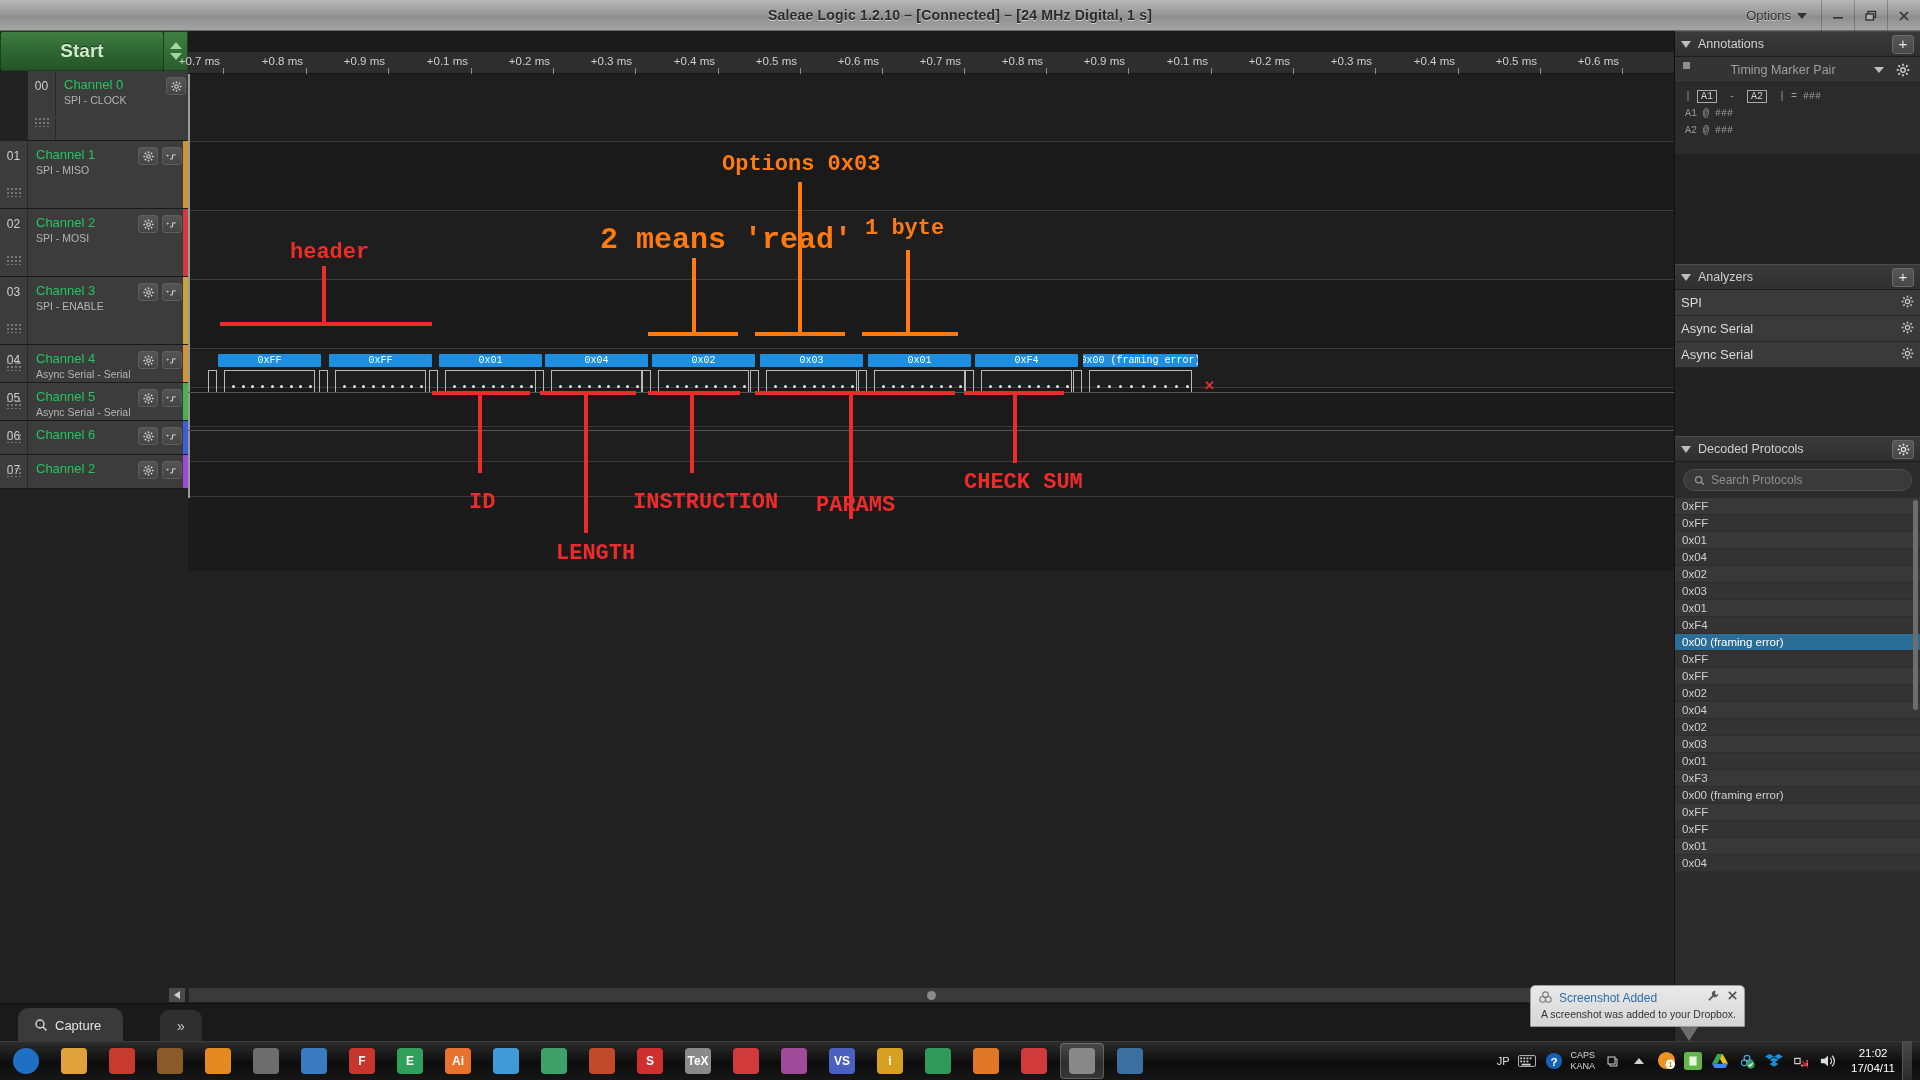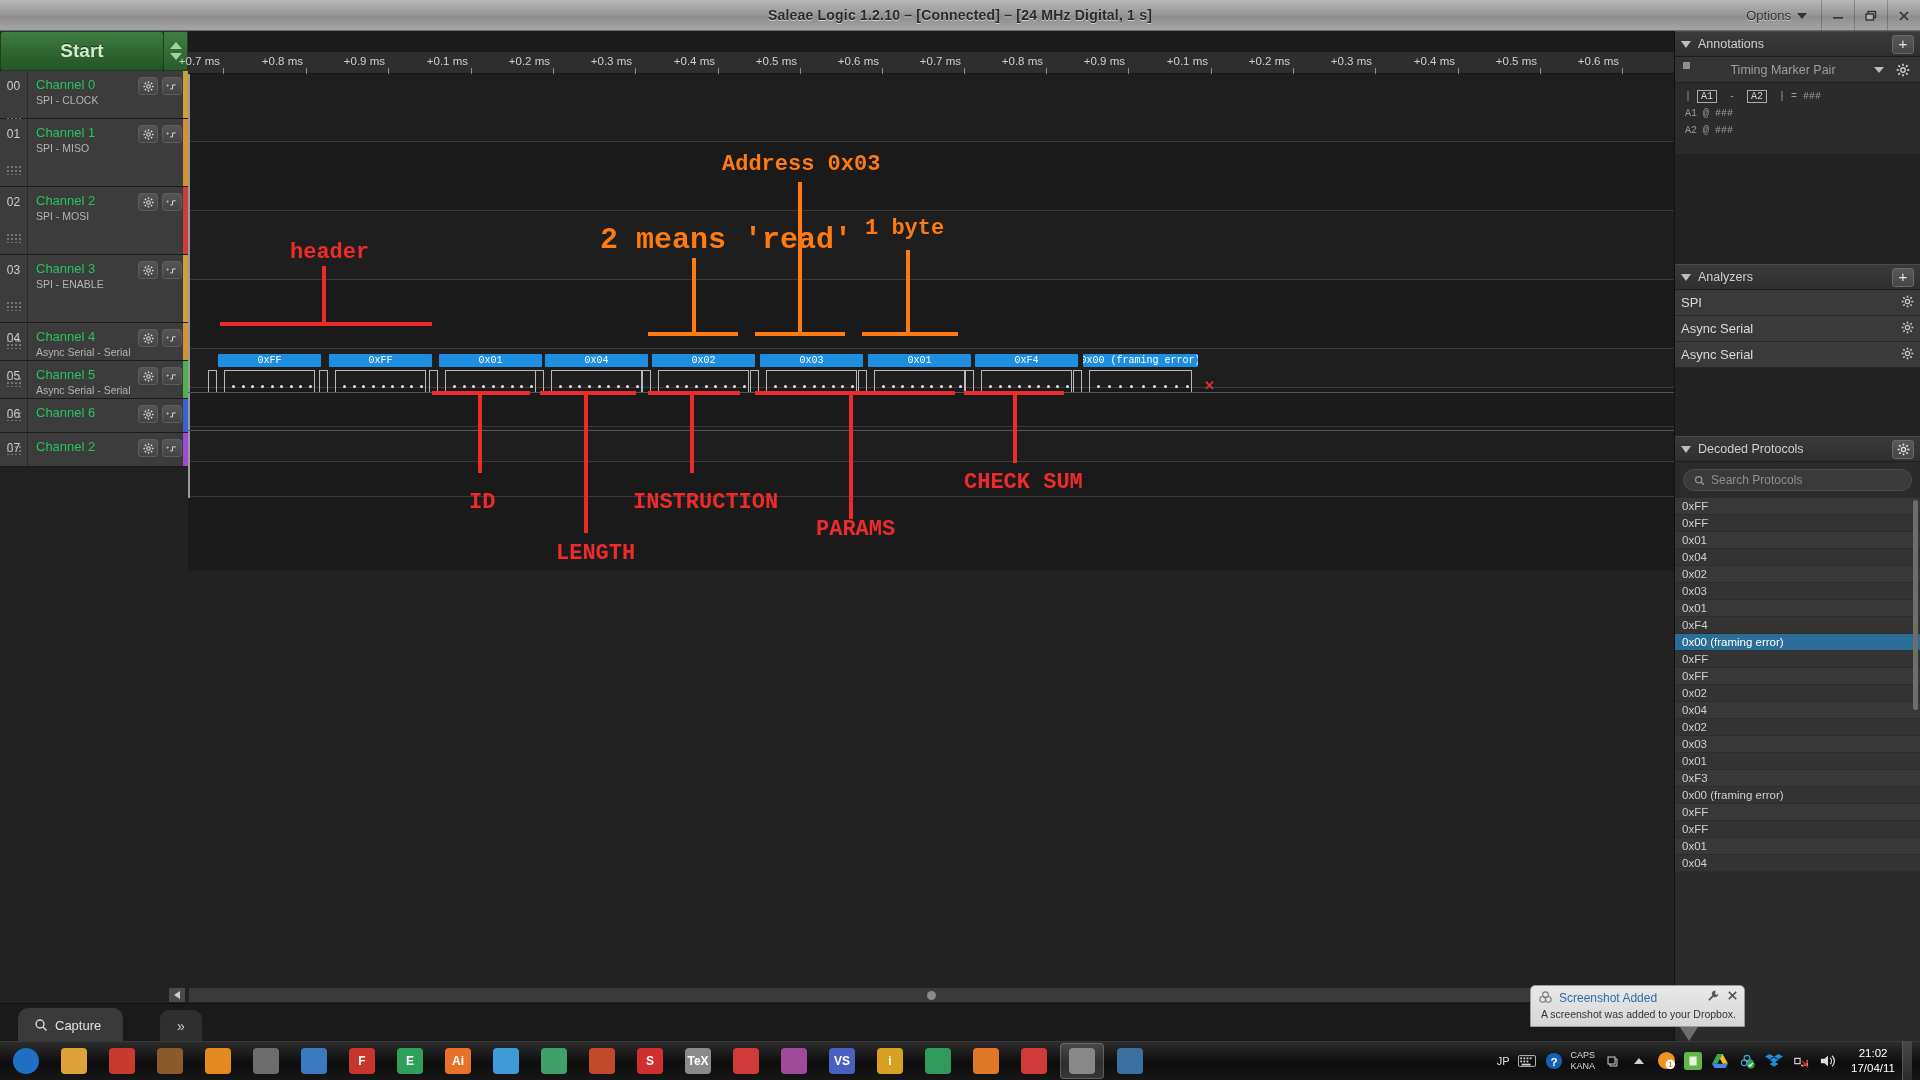--- a/index.html
+++ b/index.html
@@ -293,21 +293,21 @@
 
     <div class="start-row">
       <div class="start-btn">Start</div>
       <div class="start-spin">
         <span class="tri-up"></span>
         <span class="tri-dn"></span>
       </div>
     </div>
 
     <div class="chan-list" id="chan-list">
-        <div class="chan" style="height: 48px;">
+        <div class="chan" style="height: 70px; margin-left: 28px;">
           <div class="chan-num">00<span class="grip" style="top:46px"></span></div>
           <div class="chan-body">
             <div class="chan-name">Channel 0</div>
             <div class="chan-sub">SPI - CLOCK</div>
             <div class="chan-btns">
               <span class="ch-ico">
                 <svg width="11" height="11" viewBox="0 0 16 16">
                   <circle cx="8" cy="8" r="2.6" fill="none" stroke="#d8d8d8" stroke-width="1.6"></circle>
                   <g stroke="#d8d8d8" stroke-width="2.1">
                     <path d="M8 0.6 L8 3"></path>
@@ -1101,21 +1101,21 @@
       <div class="hline red" style="left: 540px; top: 391px; width: 96px;"></div>
       <div class="vline red" style="left: 584px; top: 393px; height: 140px;"></div>
       <div class="hline red" style="left: 648px; top: 391px; width: 92px;"></div>
       <div class="vline red" style="left: 690px; top: 393px; height: 80px;"></div>
       <div class="hline red" style="left: 755px; top: 391px; width: 200px;"></div>
       <div class="vline red" style="left: 849px; top: 393px; height: 126px;"></div>
       <div class="hline red" style="left: 964px; top: 391px; width: 100px;"></div>
       <div class="vline red" style="left: 1013px; top: 393px; height: 70px;"></div>
       <div class="anno red" style="left: 290px; top: 240px; font-size: 22px;">header</div>
       <div class="anno org" style="left: 600px; top: 223px; font-size: 30px;">2 means 'read'</div>
-      <div class="anno org" style="left: 722px; top: 152px; font-size: 22px;">Address 0x03</div>
+      <div class="anno org" style="left: 722px; top: 152px; font-size: 22px;">Options 0x03</div>
       <div class="anno org" style="left: 865px; top: 216px; font-size: 22px;">1 byte</div>
       <div class="anno red" style="left: 469px; top: 490px; font-size: 22px;">ID</div>
       <div class="anno red" style="left: 556px; top: 541px; font-size: 22px;">LENGTH</div>
       <div class="anno red" style="left: 633px; top: 490px; font-size: 22px;">INSTRUCTION</div>
-      <div class="anno red" style="left: 816px; top: 517px; font-size: 22px;">PARAMS</div>
+      <div class="anno red" style="left: 816px; top: 493px; font-size: 22px;">PARAMS</div>
       <div class="anno red" style="left: 964px; top: 470px; font-size: 22px;">CHECK SUM</div>
     </div>
   </div>
 
 </body></html>

